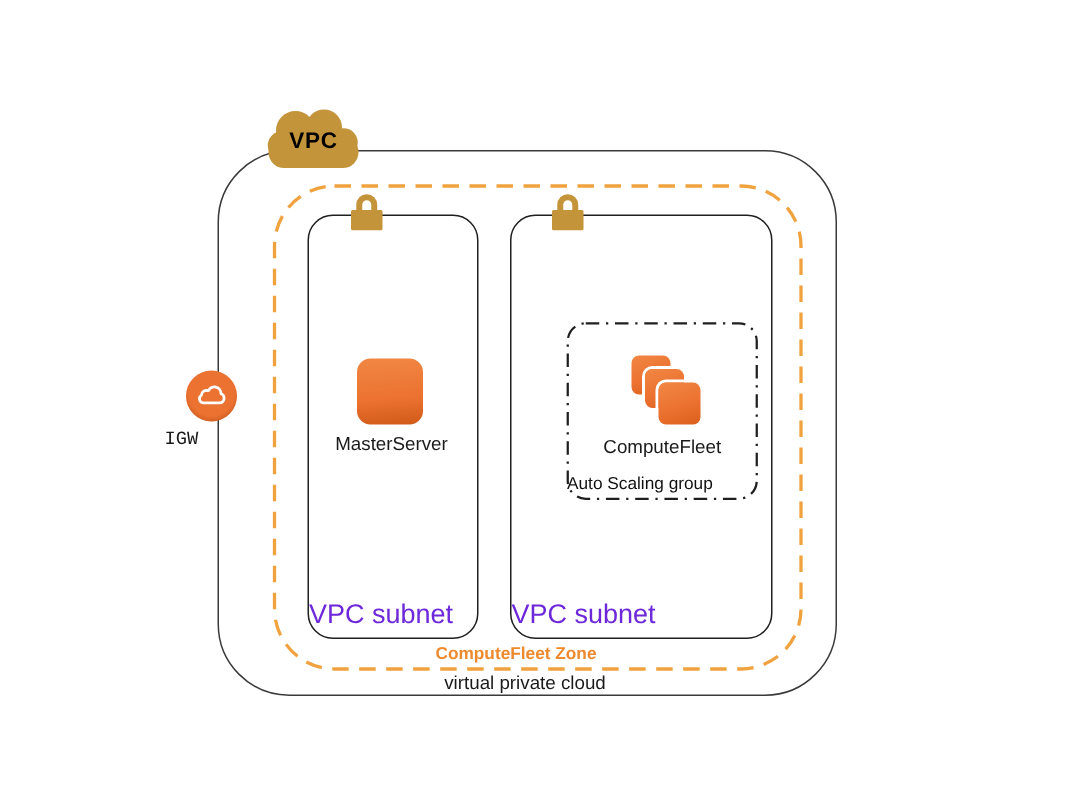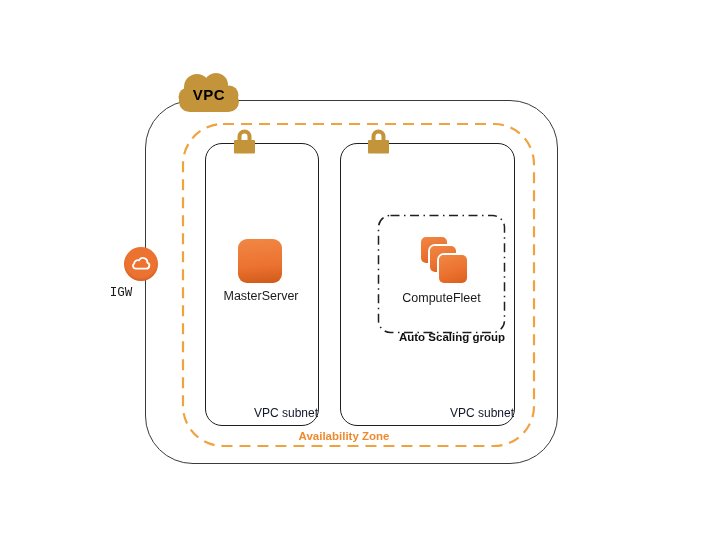--- a/index.html
+++ b/index.html
@@ -13,22 +13,22 @@
     border:1.6px solid #3a3a3a; border-radius:48px; background:transparent;
   }
   
   .subnet {
     position:absolute; top:143px; height:281px;
     border:1.4px solid #1f1f1f; border-radius:17px; background:transparent;
   }
   .subnet-left  { left:205px; width:112px; }
   .subnet-right { left:340px; width:173px; }
   .subnet-label {
-    position:absolute; bottom:5px; left:0; right:0; text-align:right;
-    font-size:12px; color:#0f172a;
+    position:absolute; bottom:5px; left:0; right:0; text-align:left;
+    font-size:18px; color:#6d28d9;
   }
   
   .overlay { position:absolute; left:0; top:0; width:720px; height:540px; pointer-events:none; }
   
   .vpc-badge { position:absolute; left:176px; top:70px; width:66px; height:44px; }
   .vpc-badge svg { position:absolute; left:0; top:0; }
   .vpc-badge-label {
     position:absolute; left:0; top:54%; width:100%; transform:translateY(-50%);
     text-align:center; color:#000000; font-weight:bold; font-size:15px; letter-spacing:0.5px;
   }
@@ -52,22 +52,22 @@
   .fleet-sq {
     position:absolute; border-radius:5px;
     background:linear-gradient(160deg,#F18743 0%,#EC7231 55%,#DB5F1C 100%);
     box-shadow:0 0 0 2px #fff;
   }
   .fleet-sq-back  { left:421px; top:237px; width:26px; height:26px; z-index:4; }
   .fleet-sq-mid   { left:430px; top:246px; width:26px; height:26px; z-index:5; }
   .fleet-sq-front { left:439px; top:255px; width:28px; height:28px; z-index:6; }
   .fleet-label { position:absolute; left:378px; top:291px; width:127px; text-align:center; font-size:12.5px; }
   .asg-label {
-    position:absolute; left:378px; top:331px; width:127px; text-align:right;
-    font-size:11.5px; font-weight:bold; color:#111;
+    position:absolute; left:378px; top:317px; width:127px; text-align:left;
+    font-size:11.5px; font-weight:normal; color:#111;
   }
   
   .az-label {
     position:absolute; left:264px; top:430px; width:160px; text-align:center;
     font-size:11.5px; font-weight:bold; color:#EE8A2E;
   }
   .vpc-label { position:absolute; left:270px; top:448px; width:160px; text-align:center; font-size:12.5px; }
 </style>
 </head>
 <body>
@@ -119,15 +119,16 @@
 
   <div class="master-icon"></div>
   <div class="master-label">MasterServer</div>
 
   <div class="fleet-sq fleet-sq-back"></div>
   <div class="fleet-sq fleet-sq-mid"></div>
   <div class="fleet-sq fleet-sq-front"></div>
   <div class="fleet-label">ComputeFleet</div>
   <div class="asg-label">Auto Scaling group</div>
 
-  <div class="az-label">Availability Zone</div>
+  <div class="az-label">ComputeFleet Zone</div>
+  <div class="vpc-label">virtual private cloud</div>
 
 </div>
 
 </body></html>

